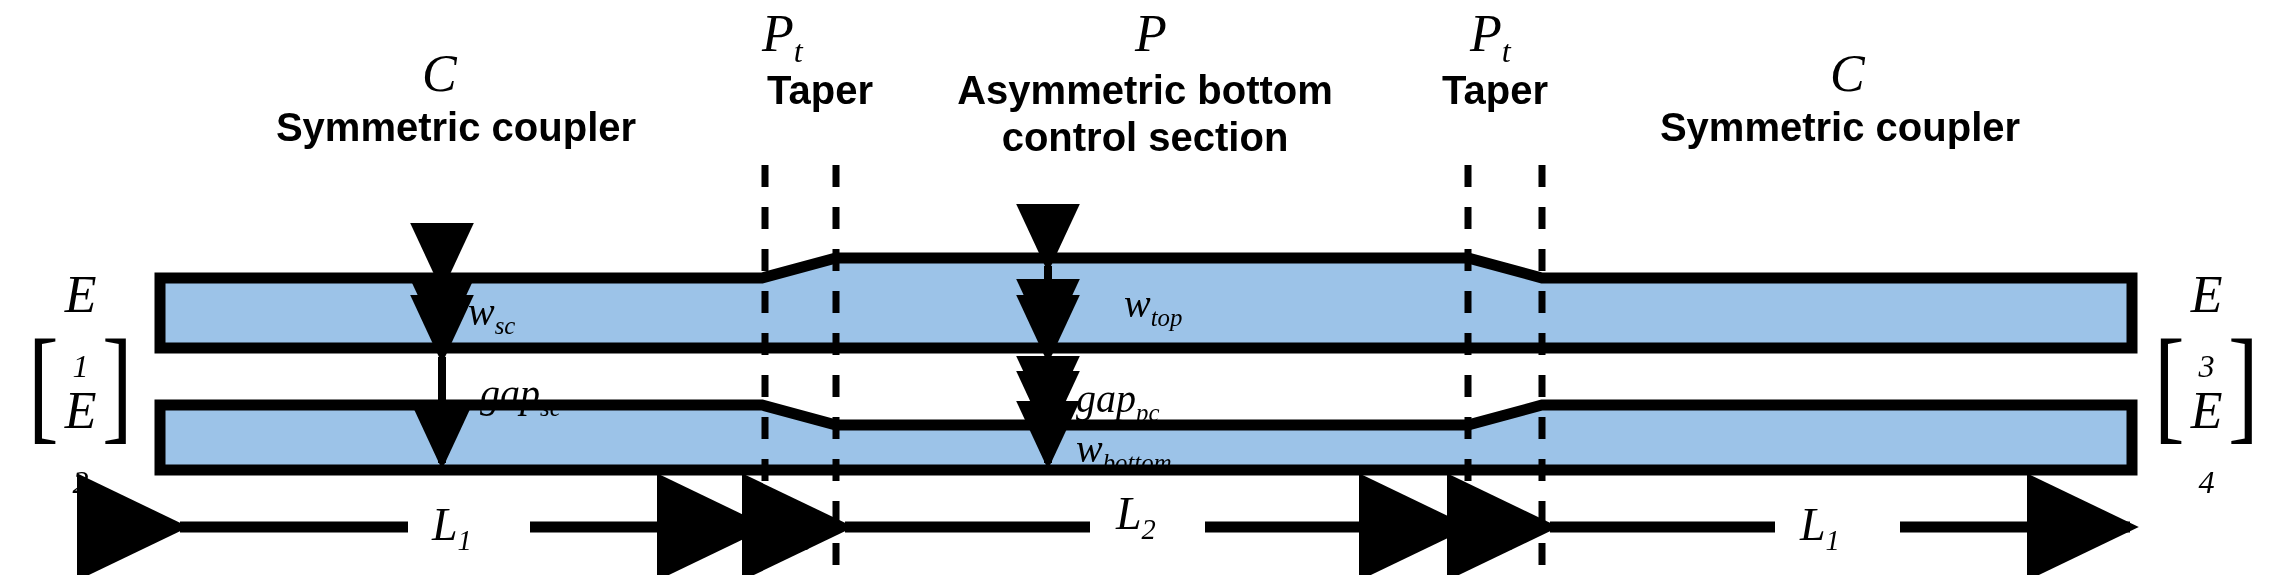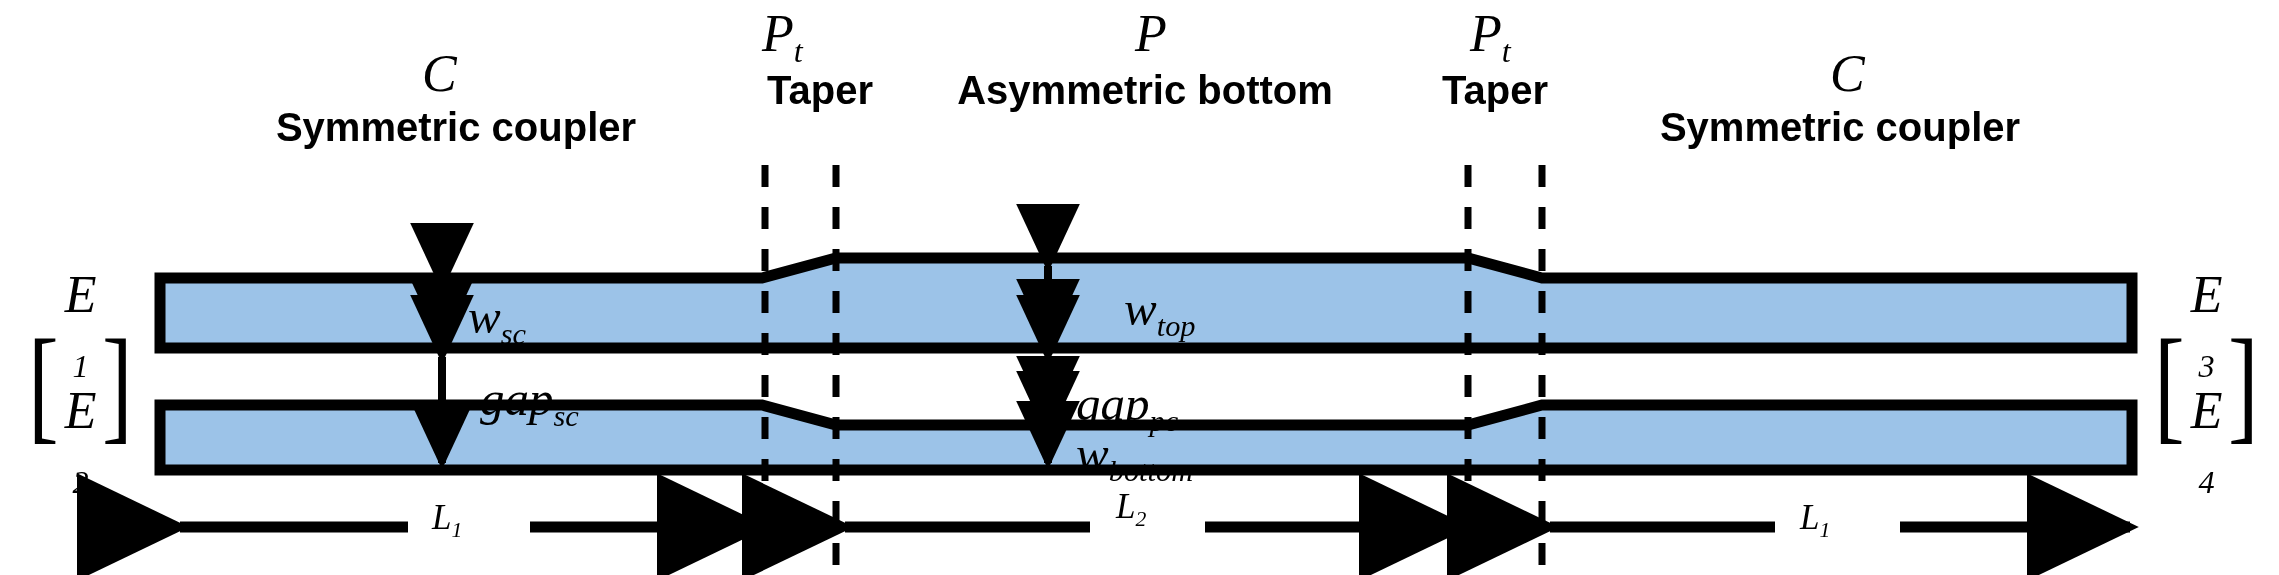--- a/index.html
+++ b/index.html
@@ -19,24 +19,24 @@
   
   .matrix{position:absolute;display:flex;align-items:center;
           font-family:"Liberation Serif",serif;font-style:italic;}
   .brk{font-size:128px;font-style:normal;line-height:0.80;
        font-family:"Liberation Serif",serif;transform:scaleX(0.72);}
   .mcol{display:flex;flex-direction:column;justify-content:center;
         line-height:1.04;font-size:52px;}
   .mcol span{display:block;text-align:center;}
 
   
-  .dim{font-size:49px;}
+  .dim{font-size:40px;}
 
   
-  .len{font-size:35px;}
+  .len{font-size:46px;}
   sub{font-size:0.62em;font-style:italic;}
 </style>
 </head>
 <body>
 
 <div class="stage">
 
   <svg class="diagram" viewBox="0 0 2279 575">
     <defs>
       <marker id="ah" markerWidth="11" markerHeight="11" refX="9.4" refY="5.5" orient="auto" markerUnits="strokeWidth">
@@ -89,20 +89,21 @@
   <div class="lbl math cap-math" style="left:422px;top:48px;">C</div>
   <div class="lbl bold cap-bold" style="left:226px;top:105px;width:460px;">Symmetric coupler</div>
 
   <div class="lbl math cap-math" style="left:762px;top:8px;">
     <span>P</span><sub>t</sub>
   </div>
   <div class="lbl bold cap-bold" style="left:725px;top:68px;width:190px;">Taper</div>
 
   <div class="lbl math cap-math" style="left:1135px;top:8px;">P</div>
   <div class="lbl bold cap-bold" style="left:910px;top:68px;width:470px;">Asymmetric bottom</div>
+  <div class="lbl bold cap-bold" style="left:910px;top:115px;width:470px;">control section</div>
 
   <div class="lbl math cap-math" style="left:1470px;top:8px;">
     <span>P</span><sub>t</sub>
   </div>
   <div class="lbl bold cap-bold" style="left:1400px;top:68px;width:190px;">Taper</div>
 
   <div class="lbl math cap-math" style="left:1830px;top:48px;">C</div>
   <div class="lbl bold cap-bold" style="left:1610px;top:105px;width:460px;">Symmetric coupler</div>
 
   <div class="matrix" style="left:22px;top:268px;">

